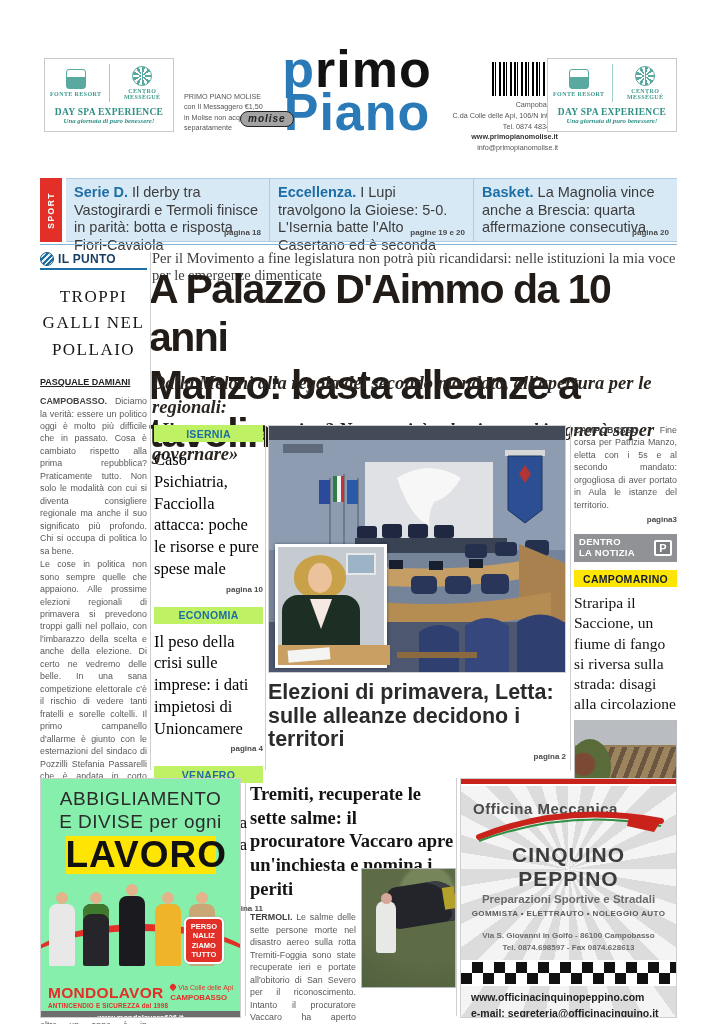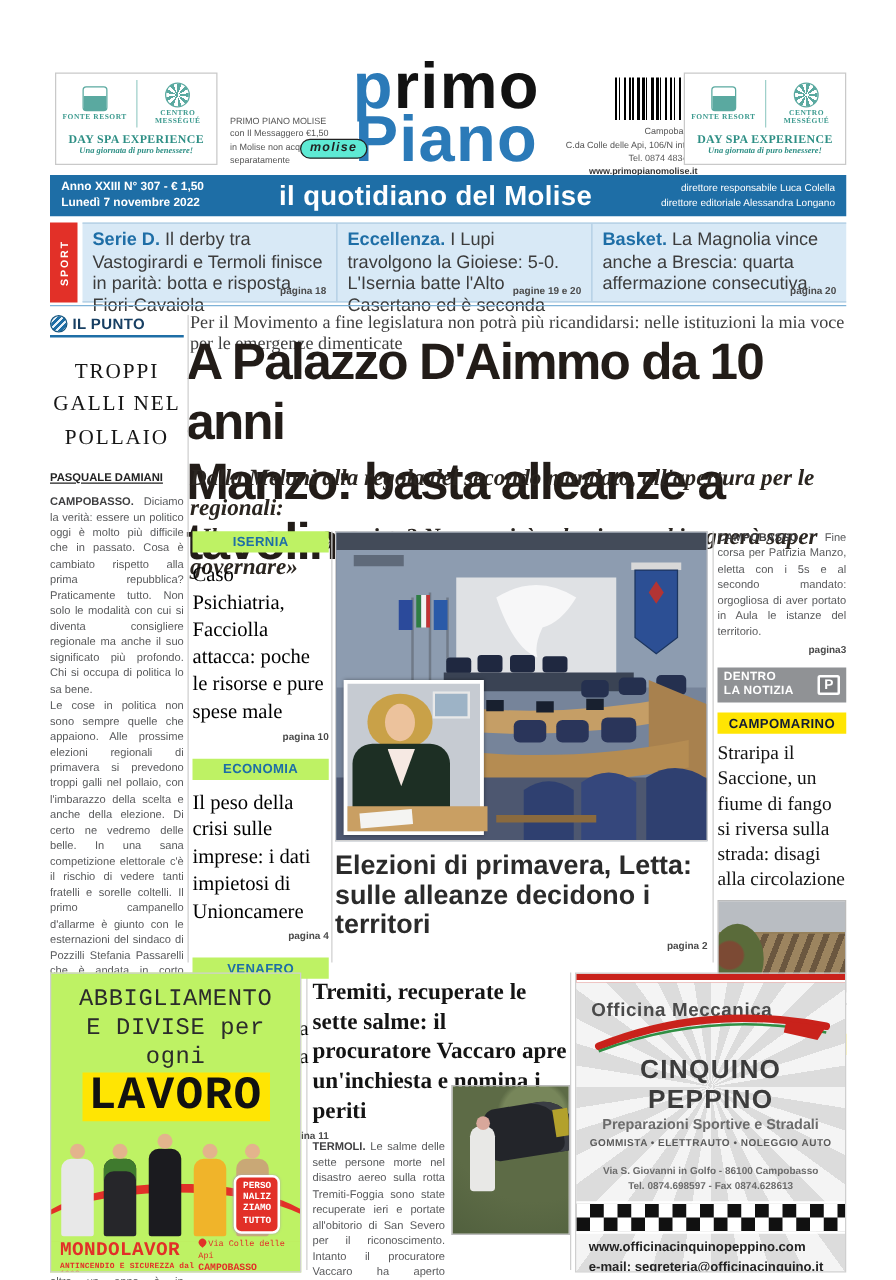--- a/index.html
+++ b/index.html
@@ -23,21 +23,21 @@
   .spa-div { width:1px; height:38px; background:#9fd0ca; }
   .spa-title { color:#2e8f85; font-weight:bold; font-size:9.5px; font-family:"Liberation Serif",serif; margin-top:4px; letter-spacing:.3px;}
   .spa-sub { color:#2e8f85; font-style:italic; font-weight:bold; font-size:6.8px; font-family:"Liberation Serif",serif; }
 
   .price-note { width:104px; font-size:7.2px; color:#555; line-height:1.45; }
 
   .logo-box { width:210px; text-align:center; line-height:.82; }
   .logo-w1 { font-size:52px; font-weight:900; letter-spacing:1px; color:#121212; }
   .logo-w1 .pglyph { color:#2b7ab8; }
   .logo-w2 { font-size:52px; font-weight:900; letter-spacing:1px; color:#2b7ab8; position:relative; }
-  .molise-pill { position:absolute; left:-12px; bottom:6px; background:#5eead4; border:1.5px solid #222;
+  .molise-pill { position:absolute; left:-12px; bottom:6px; background:#a3a3a3; border:1.5px solid #222;
     border-radius:9px; font-size:10px; font-style:italic; font-weight:bold; color:#222; padding:0 7px; line-height:14px;}
   .barcode { width:62px; height:34px;
     background:repeating-linear-gradient(90deg,#000 0 2px,#fff 2px 3px,#000 3px 4px,#fff 4px 7px,#000 7px 9px,#fff 9px 11px); }
   .mast-address { width:122px; text-align:right; font-size:7.2px; color:#555; line-height:1.5; }
   .mast-address b { color:#333; }
 
   .blue-band { left:40px; top:140px; width:637px; height:33px; background:#1e6ea6; color:#fff;
     display:flex; align-items:center; }
   .band-issue { width:150px; padding-left:9px; font-size:9.5px; font-weight:bold; line-height:1.35; }
   .band-tag { flex:1; text-align:center; font-size:22px; font-weight:bold; letter-spacing:.3px; }
@@ -118,33 +118,33 @@
   .disaster-body b { color:#3f3f41; }
   .dphoto { position:absolute; right:0; top:92px; width:95px; height:120px; border:1px solid #bbb; overflow:hidden;
     background:radial-gradient(circle at 70% 20%, #77865a 0 22%, #5d6b46 26% 60%, #51603e 100%); }
   .wreck { position:absolute; left:26px; top:14px; width:72px; height:42px; background:#23252a;
     border-radius:10px 26px 8px 10px; transform:rotate(-9deg); box-shadow:inset -10px 0 0 #3a3d44; }
   .wreck:after { content:""; position:absolute; right:4px; top:8px; width:12px; height:22px; background:#b3a12c; }
   .suitman { position:absolute; left:14px; top:32px; width:20px; height:52px; background:#e8e8e6; border-radius:8px 8px 3px 3px; }
   .suitman:before { content:""; position:absolute; left:5px; top:-8px; width:11px; height:11px; border-radius:50%; background:#d8aFA0; background:#d8a79b;}
 
   
-  .adml { left:40px; top:778px; width:201px; height:240px; border:1px solid #cfcfcf; background:#bef264; overflow:hidden;font-family:Liberation Mono, monospace; }
+  .adml { left:40px; top:778px; width:201px; height:240px; border:1px solid #cfcfcf; background:#86efac; overflow:hidden; }
   .adml-h { text-align:center; font-size:19px; color:#2b2b2b; line-height:1.2; margin-top:9px; letter-spacing:.5px;}
   .adml-big { width:150px; margin:2px auto 0; background:#ffe503; text-align:center;
     font-size:37px; font-weight:900; letter-spacing:1px; color:#111; line-height:1.05; }
   .crowd { position:relative; height:86px; margin-top:6px; }
   .person { position:absolute; bottom:0; width:26px; height:62px; border-radius:8px 8px 2px 2px; }
   .person:before { content:""; position:absolute; left:7px; top:-12px; width:12px; height:12px; border-radius:50%; background:#e3b48c; }
   .swoosh { position:absolute; left:-20px; bottom:-4px; width:240px; height:46px;
     border-top:7px solid #e23028; border-radius:50% 50% 0 0 / 100% 100% 0 0; }
   .ml-badge { position:absolute; right:16px; bottom:2px; background:#e23028; color:#fff; border:2px solid #fff;
     border-radius:6px; font-size:7.5px; font-weight:bold; text-align:center; line-height:1.25; padding:3px 5px;
     box-shadow:0 0 2px #aaa; }
-  .ml-bottom { display:flex; padding:2px 7px 0; }
+  .ml-bottom { display:flex; justify-content:space-between; padding:2px 7px 0;margin-top:16px; }
   .ml-brand { font-size:15.5px; font-weight:900; color:#111; letter-spacing:.3px;}
   .ml-brand span { color:#e23028; }
   .ml-tag { font-size:6.3px; font-weight:bold; color:#e23028; letter-spacing:.2px; }
   .ml-addr { text-align:left; font-size:6.8px; color:#e23028; line-height:1.3; }
   .ml-addr b { font-size:7.8px; }
   .ml-pin { display:inline-block; width:6px; height:6px; border-radius:50% 50% 50% 0; background:#e23028; transform:rotate(-45deg); margin-right:2px;}
   .ml-url { margin-top:2px; background:#6e6e6e; color:#fff; font-size:7.5px; font-weight:bold; text-align:center; padding:2px 0; }
 
   
   .adcq { left:460px; top:778px; width:217px; height:240px; border:1px solid #cfcfcf; overflow:hidden;
@@ -214,31 +214,20 @@
       <div class="spa-div"></div>
       <div class="spa-logo-col">
         <div class="spa-glyph"></div>
         <div class="spa-logo-name">CENTRO MESSÉGUÉ</div>
       </div>
     </div>
     <div class="spa-title">DAY SPA EXPERIENCE</div>
     <div class="spa-sub">Una giornata di puro benessere!</div>
   </div>
 
-  <div class="abs blue-band">
-    <div class="band-issue">
-      <div>Anno XXIII N° 307 - € 1,50</div>
-      <div>Lunedì 7 novembre 2022</div>
-    </div>
-    <div class="band-tag">il quotidiano del Molise</div>
-    <div class="band-dir">
-      <div>direttore responsabile Luca Colella</div>
-      <div>direttore editoriale Alessandra Longano</div>
-    </div>
-  </div>
 
   <div class="abs sport-label">
       <span>SPORT</span>
     </div>
   <div class="abs sport-strip">
     <div class="sport-item">
       <span class="sport-lead">Serie D.</span><span> Il derby tra Vastogirardi e Termoli finisce in parità: botta e risposta Fiori-Cavaiola</span>
       <div class="page-ref">pagina 18</div>
     </div>
     <div class="sport-item">

